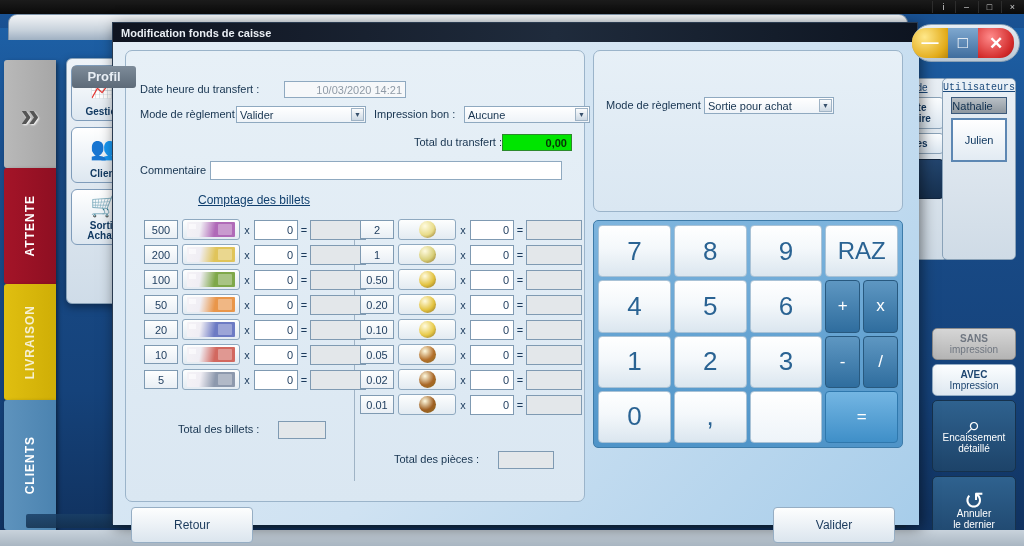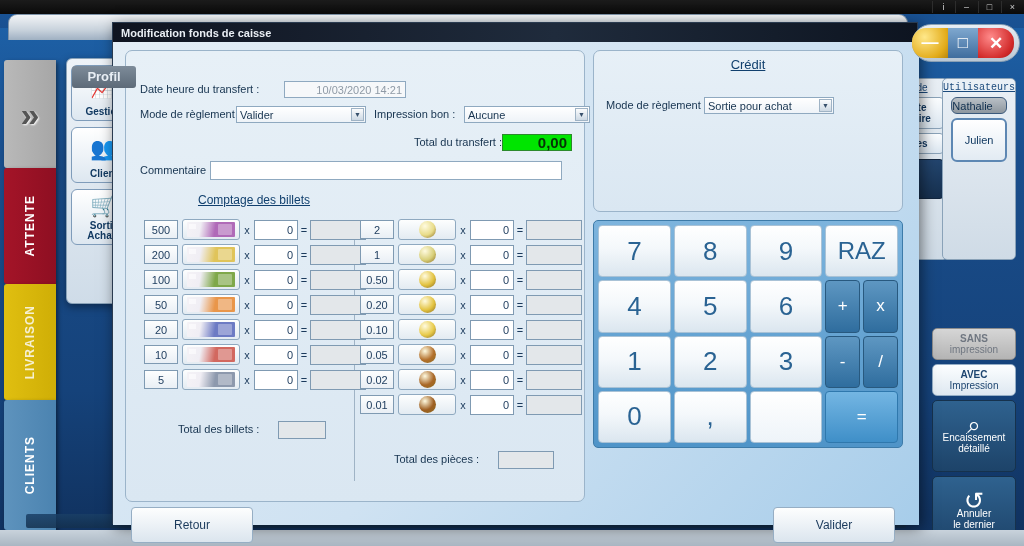--- a/index.html
+++ b/index.html
@@ -115,21 +115,21 @@
   #users-panel {
     position:absolute; left:942px; top:64px; width:74px; height:182px;
     background:linear-gradient(#eaf0f6,#cfdbe6);
     border:1px solid #8aa2b8; border-radius:5px;
   }
   #users-title { font-size:10px; color:#1b4a7c; text-align:center; text-decoration:underline;
                  margin-top:3px;font-family:Liberation Mono, monospace; }
   .user-btn {
     width:56px; height:44px; margin:4px auto 0 auto;
     background:linear-gradient(#ffffff,#e2ebf3);
-    border:2px solid #5d87b3; border-radius:6px;
+    border:2px solid #5d87b3; border-radius:0;
     font-size:11px; color:#123a62; display:flex; align-items:center; justify-content:center;
   }
   .user-btn.sel { background:linear-gradient(#b9c0c6,#8e979f); border-color:#3c5a7c; color:#11304f;}
 
   
   #actions { position:absolute; left:932px; top:314px; width:84px; }
   .act {
     width:84px; border-radius:5px; margin-bottom:4px;
     display:flex; flex-direction:column; align-items:center; justify-content:center;
     text-align:center; font-size:10px; line-height:11px;
@@ -188,21 +188,21 @@
     font-size:11px; color:#16334f; padding:0 16px 0 3px; line-height:16px;
     position:relative;
   }
   .sel .arrow {
     position:absolute; right:1px; top:1px; width:13px; height:13px;
     background:linear-gradient(#fbfcfd,#cdd9e4); border:1px solid #9fb3c5;
     font-size:7px; text-align:center; line-height:12px; color:#37506b;
   }
   .green {
     background:#00e500; border:1px solid #2c8a2c; height:17px; width:70px;
-    font-size:15px; color:#063206; text-align:right; padding-right:4px; line-height:16px;
+    font-size:11px; color:#063206; text-align:right; padding-right:4px; line-height:16px;
     font-weight:bold;
   }
 
   .sect-title { font-size:12px; color:#11406e; text-decoration:underline; text-align:center;}
 
   .row { display:flex; align-items:center; height:25px; }
   .denom {
     width:34px; height:19px; background:linear-gradient(#fdfefe,#e9eff5);
     border:1px solid #7f9ab2; font-size:11px; color:#1b3a5c;
     text-align:center; line-height:18px;
@@ -553,21 +553,20 @@
             <div class="qty">0</div>
             <div class="eqsym">=</div>
             <div class="res"></div>
           </div>
         </div>
       <div style="position:absolute; left:268px; top:402px;" class="lbl">Total des pièces :</div>
       <div class="totbox" style="position:absolute; left:372px; top:400px; width:56px;"></div>
     </div>
 
     <div class="panel" id="panel-credit">
-      <div class="panel-title">Crédit</div>
       <div style="position:absolute; left:12px; top:48px;" class="lbl">Mode de règlement :</div>
       <div class="sel" style="position:absolute; left:110px; top:46px; width:130px;">
         <span>Sortie pour achat</span>
         <span class="arrow">▼</span>
       </div>
     </div>
 
     <div id="keypad">
         <div class="key">7</div>
         <div class="key">8</div>

